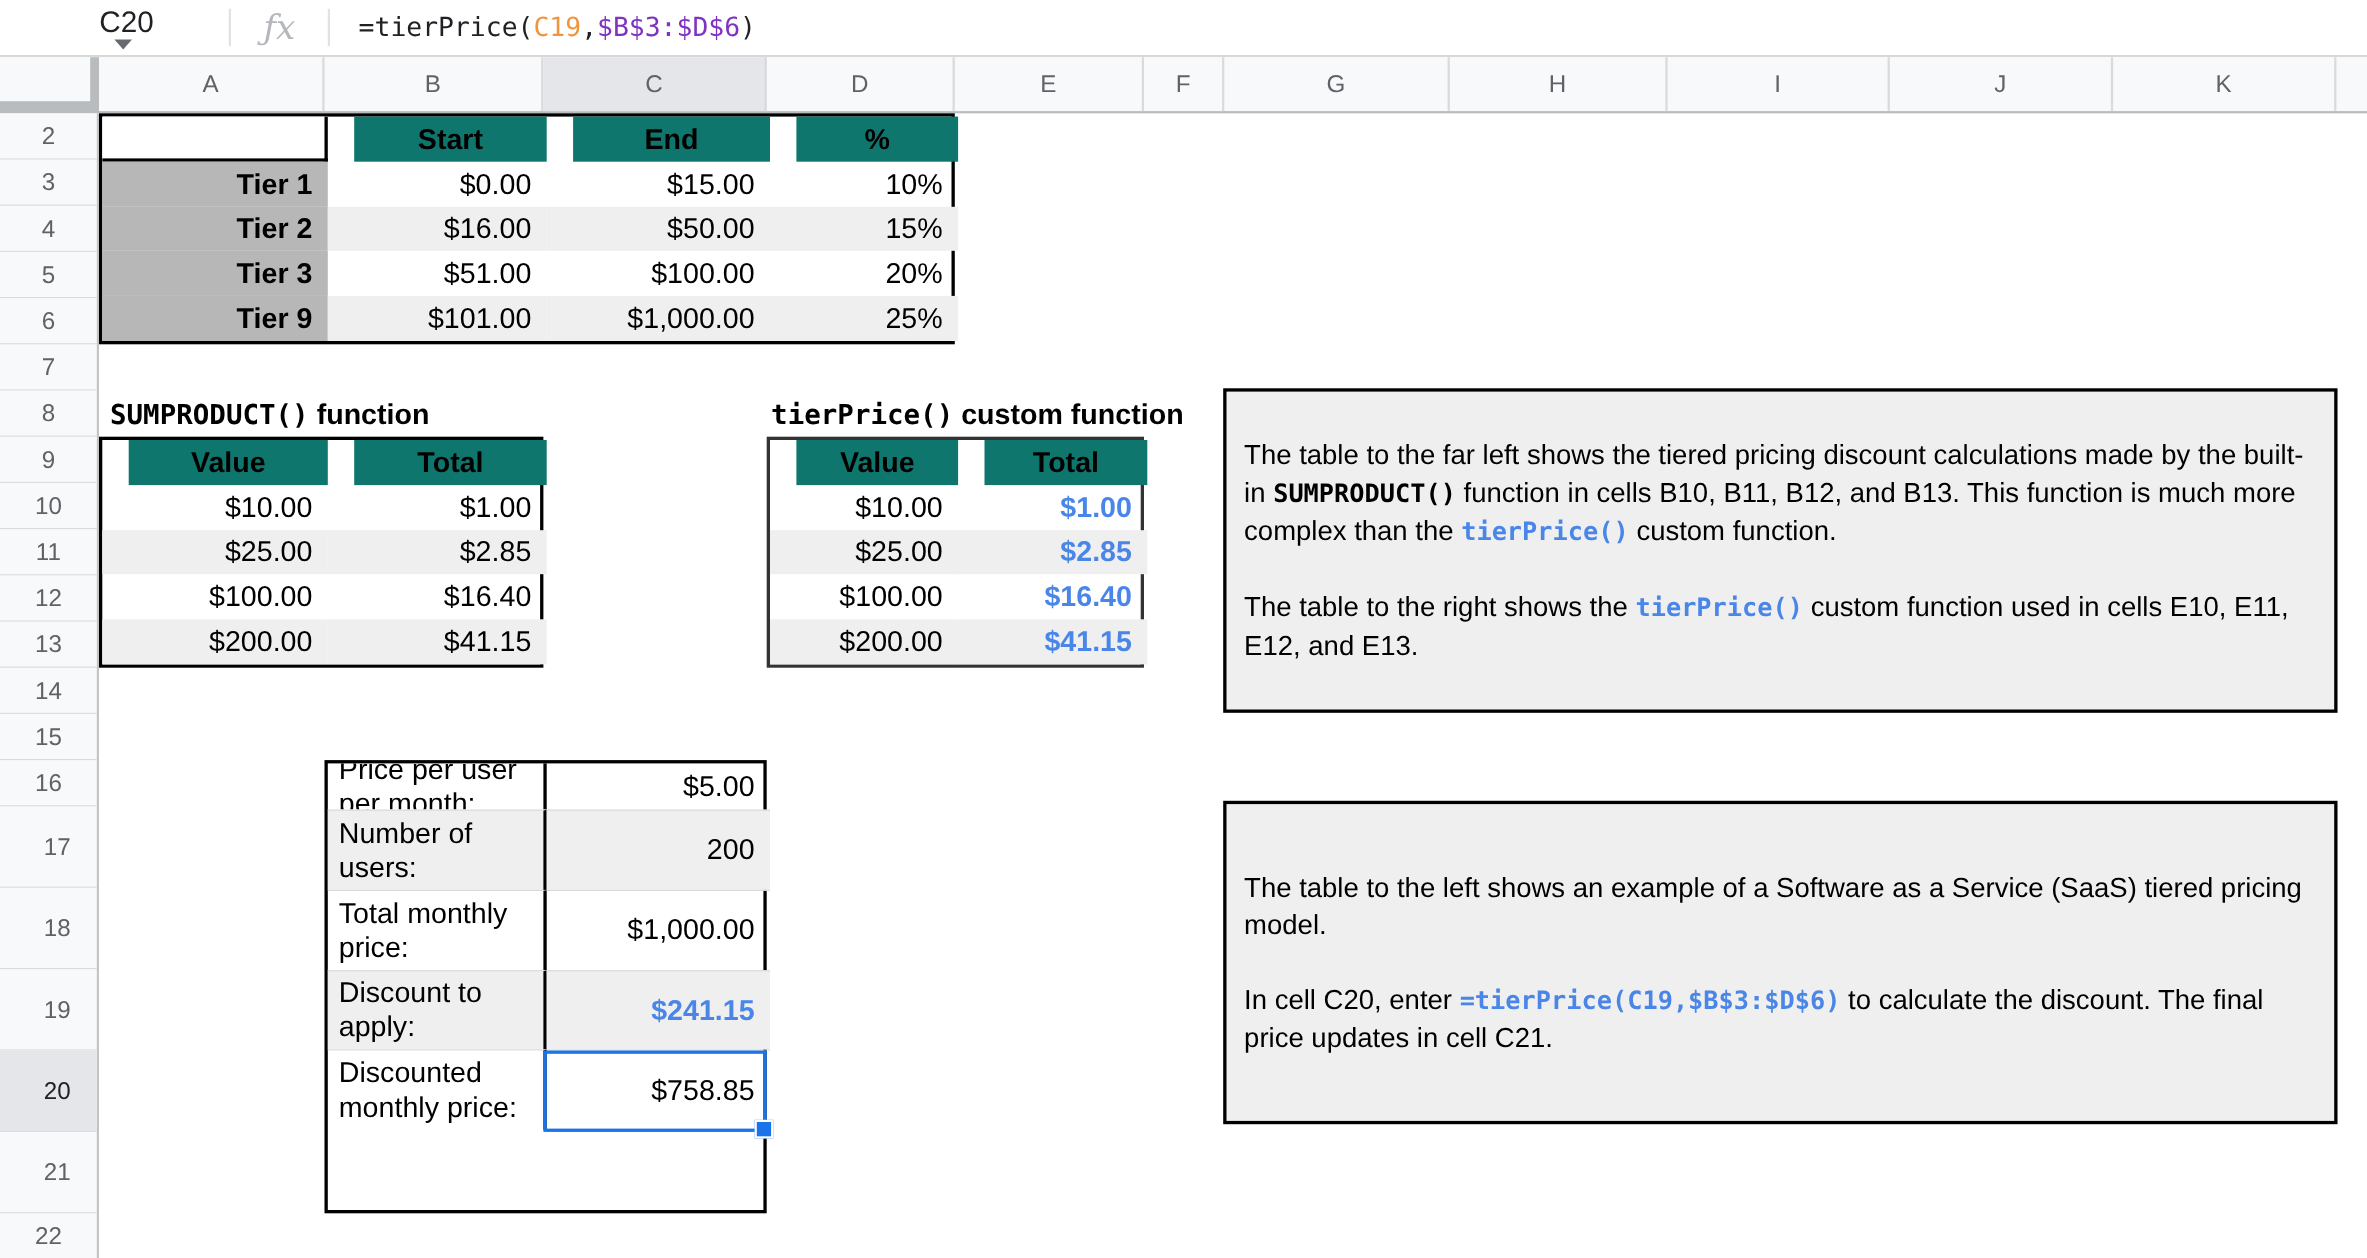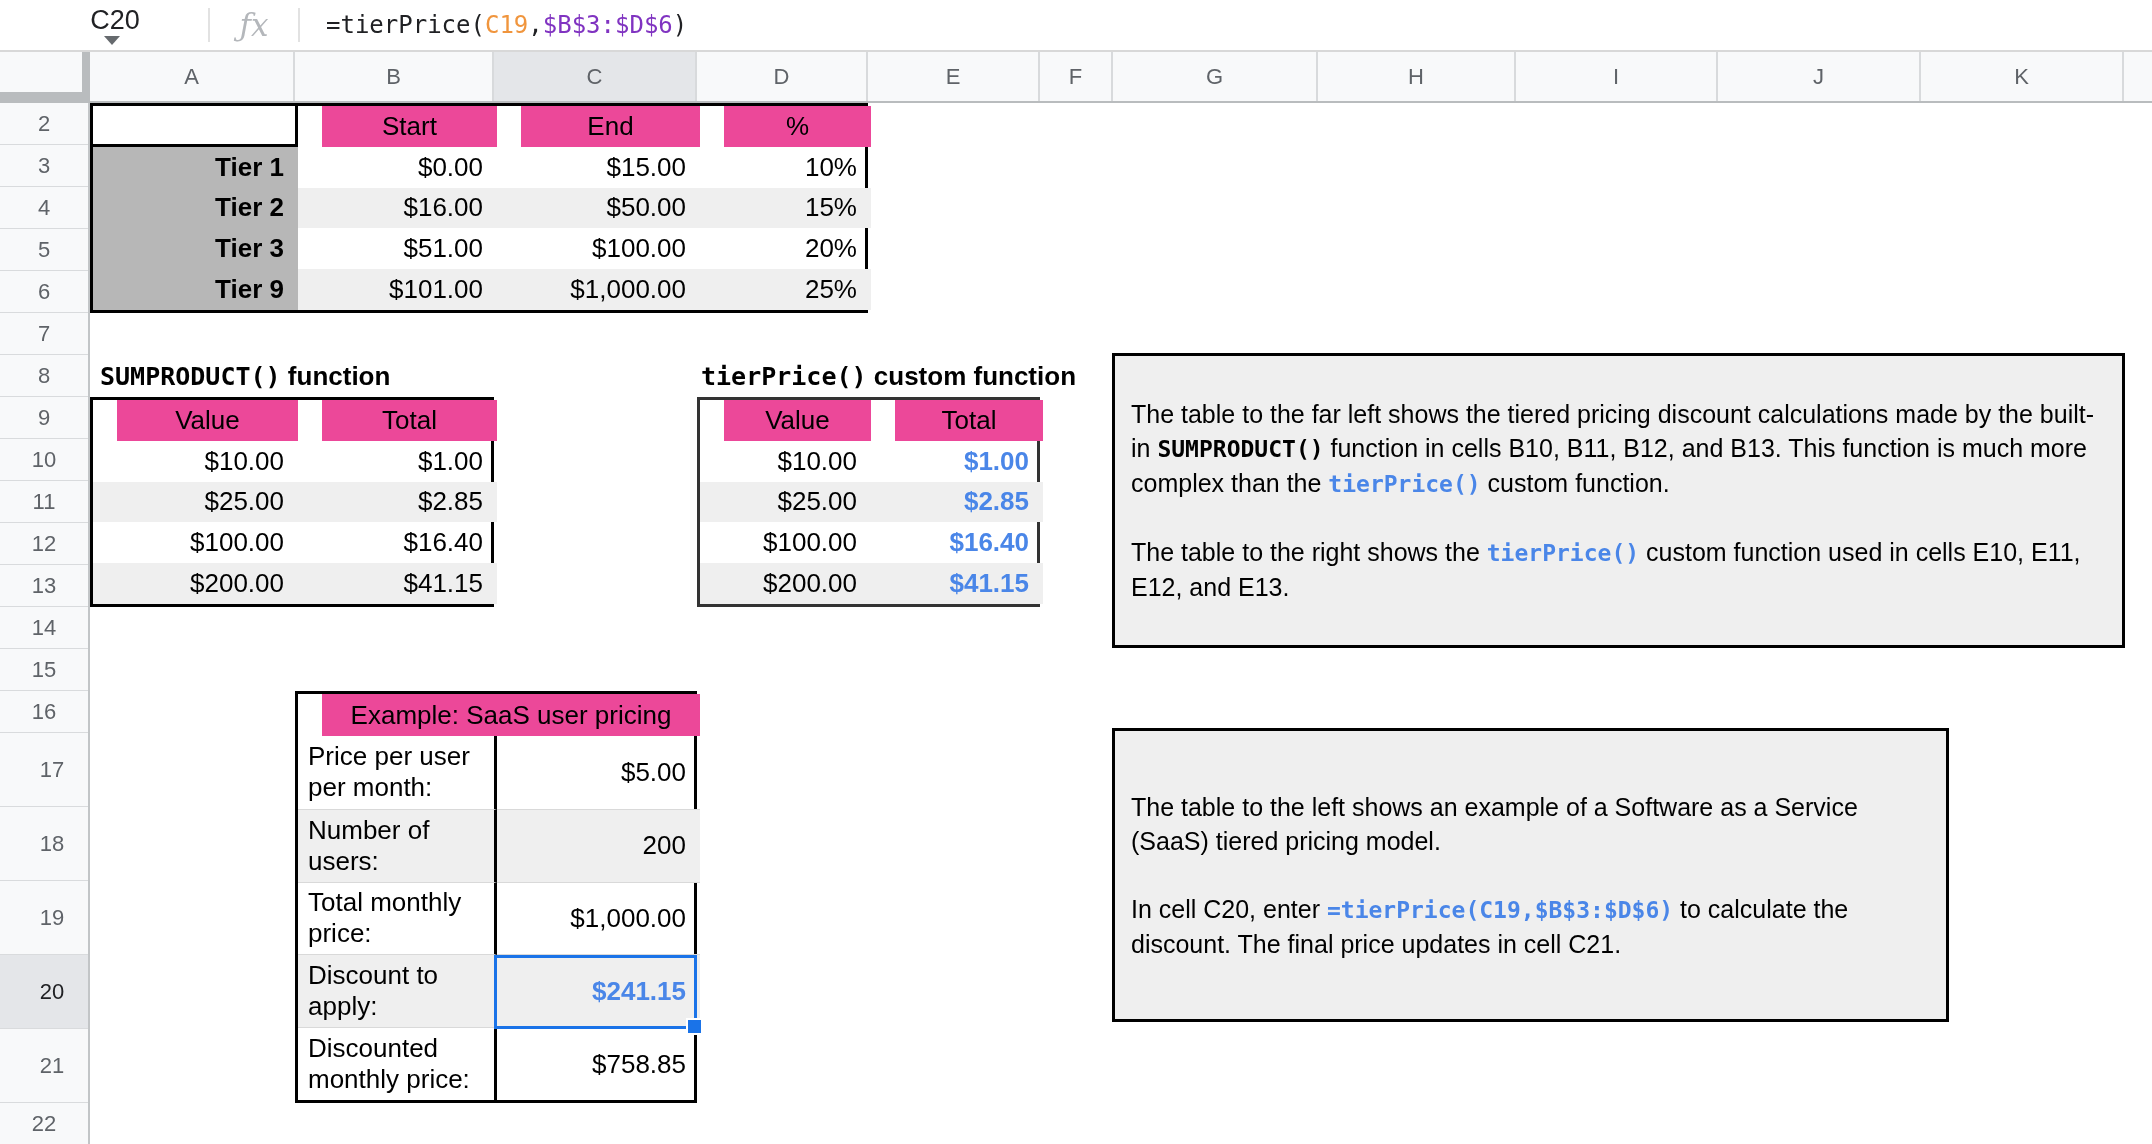--- a/index.html
+++ b/index.html
@@ -37,21 +37,21 @@
   .rh{flex:none;height:42px;box-sizing:border-box;border-bottom:1px solid #d9dbdd;
       display:flex;align-items:center;justify-content:center;font-size:22px;color:#5f6368;}
   .rh.tall{height:74px;padding-left:16px;}
   .rh.last{height:41px;border-bottom:none;}
   .rh.sel{background:#e4e6e9;color:#202124;}
   
   .tbl{position:absolute;display:grid;box-sizing:border-box;border:3px solid #000;background:#fff;}
   .cell{display:flex;align-items:center;box-sizing:border-box;font-size:26px;color:#000;overflow:hidden;}
   .cell.right{justify-content:flex-end;padding-right:14px;}
   .cell.center{justify-content:center;}
-  .cell.hdr{background:#ec4899;font-weight:400;margin-left:24px;}
+  .cell.hdr{background:#0f766e;font-weight:700;margin-left:24px;}
   .cell.alt{background:#efefef;}
   .cell.labelgray{background:#b7b7b7;font-weight:700;}
   .blueval{color:#4a86e8;font-weight:700;}
   .tier-corner{background:#fff;border-right:3px solid #000;border-bottom:3px solid #000;}
   
   .seclabel{position:absolute;height:42px;display:flex;align-items:center;font-weight:700;
             font-size:26px;color:#000;white-space:pre;}
   .seclabel .mono{font-family:"DejaVu Sans Mono",monospace;font-weight:700;font-size:25px;}
   
   .saas-label{justify-content:flex-start;padding-left:10px;line-height:31px;
@@ -183,38 +183,37 @@
   <div class="cell alt right">$200.00</div>
   <div class="cell alt right blueval">$41.15</div>
 </div>
 
 <div class="note" style="left:1112px;top:353px;width:1013px;height:295px;">
   <p><span>The table to the far left shows the tiered pricing discount calculations made by the built-in </span><span class="nmono black">SUMPRODUCT()</span><span> function in cells B10, B11, B12, and B13. This function is much more complex than the </span><span class="nmono blue">tierPrice()</span><span> custom function.</span></p>
   <p><span>The table to the right shows the </span><span class="nmono blue">tierPrice()</span><span> custom function used in cells E10, E11, E12, and E13.</span></p>
 </div>
 
 <div class="tbl" style="left:295px;top:691px;width:402px;height:412px;grid-template-columns:199px 203px;grid-template-rows:42px repeat(5,1fr);">
-  <div class="cell hdr center" style="grid-column:1 / span 2;">Example: SaaS user pricing</div>
 
   <div class="cell saas-label">Price per user per month:</div>
   <div class="cell right">$5.00</div>
 
   <div class="cell alt saas-label rowline">Number of users:</div>
   <div class="cell alt right rowline">200</div>
 
   <div class="cell saas-label rowline">Total monthly price:</div>
   <div class="cell right rowline">$1,000.00</div>
 
   <div class="cell alt saas-label rowline">Discount to apply:</div>
   <div class="cell alt right rowline blueval">$241.15</div>
 
   <div class="cell saas-label rowline">Discounted monthly price:</div>
   <div class="cell right rowline">$758.85</div>
 </div>
 
-<div class="note" style="left:1112px;top:728px;width:837px;height:294px;">
+<div class="note" style="left:1112px;top:728px;width:1013px;height:294px;">
   <p><span>The table to the left shows an example of a Software as a Service (SaaS) tiered pricing model.</span></p>
   <p><span>In cell C20, enter </span><span class="nmono blue">=tierPrice(C19,$B$3:$D$6)</span><span> to calculate the discount. The final price updates in cell C21.</span></p>
 </div>
 
 <div class="selbox">
   <div class="fillhandle" style="pointer-events:auto;"></div>
 </div>
 
 </body></html>

